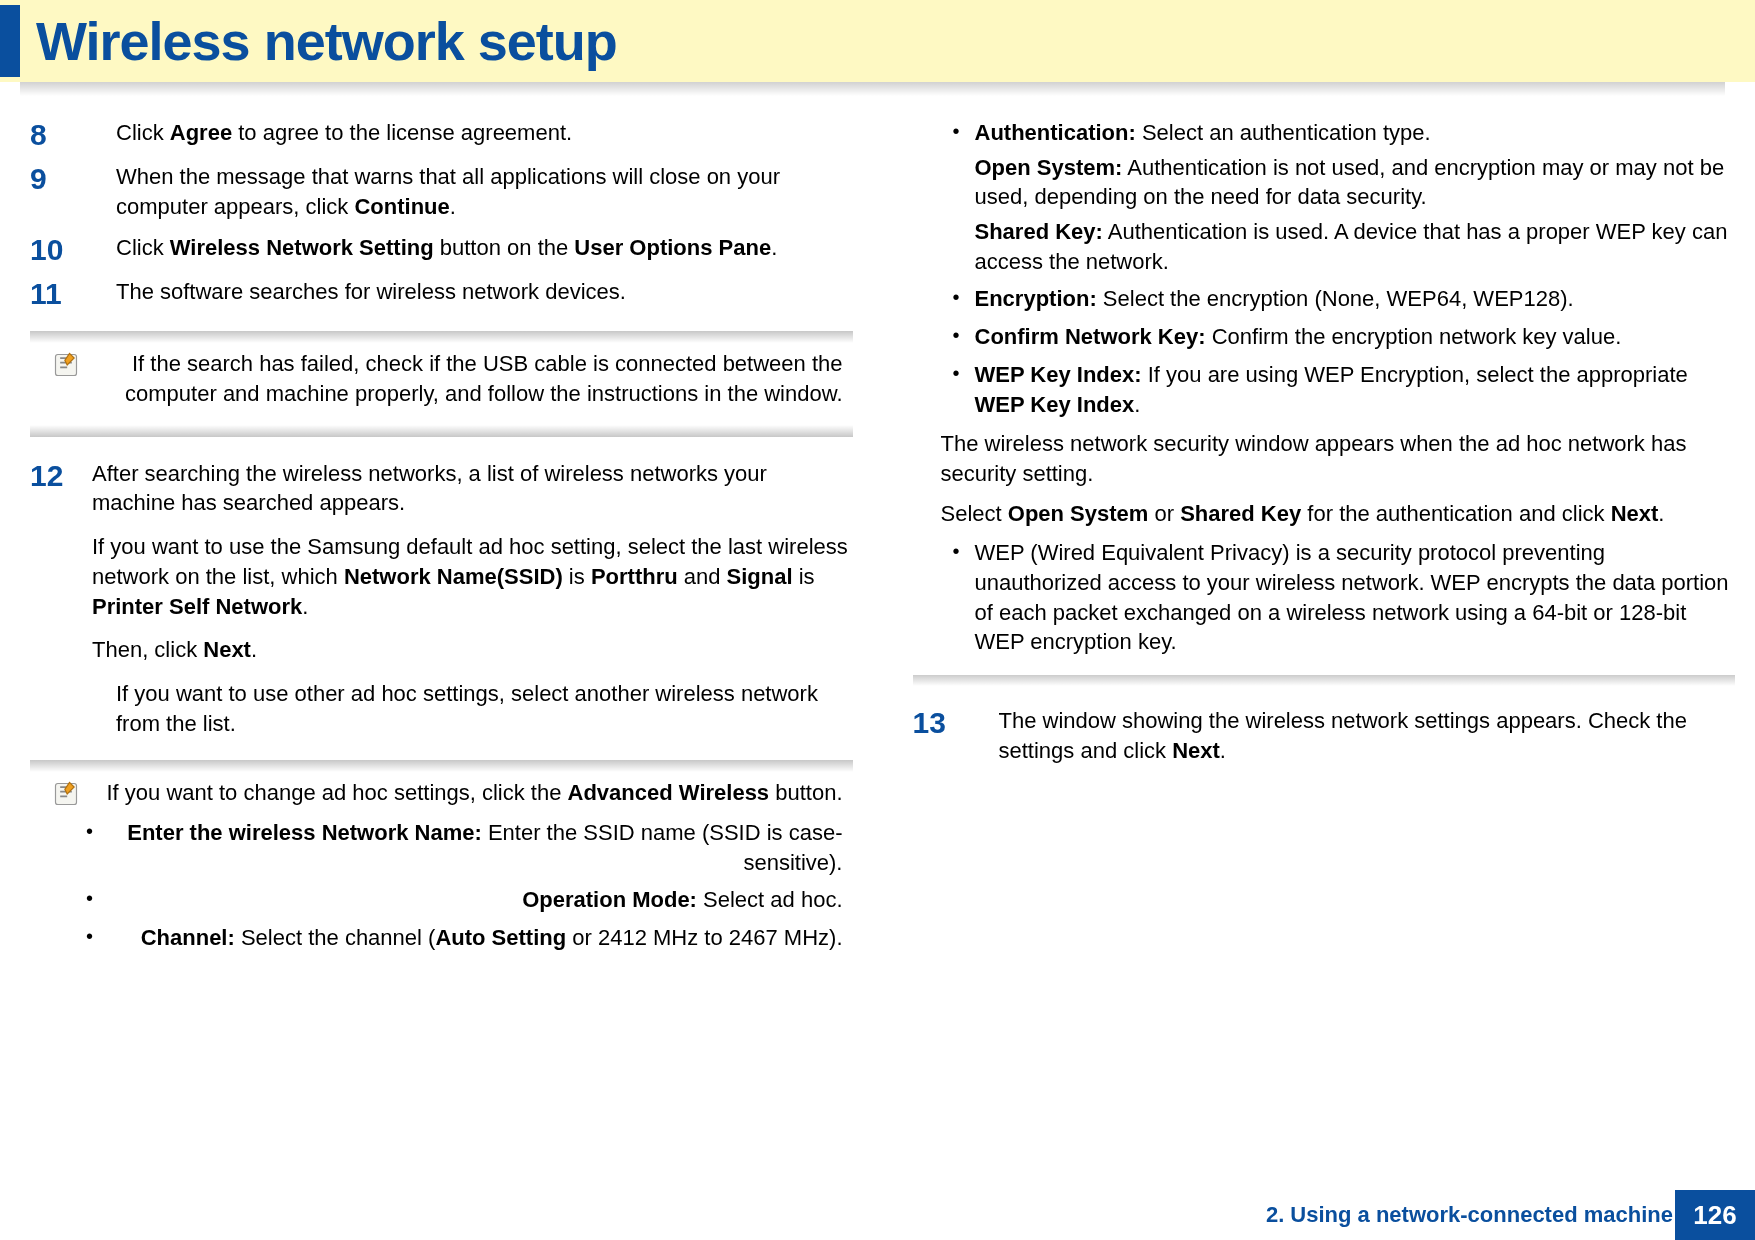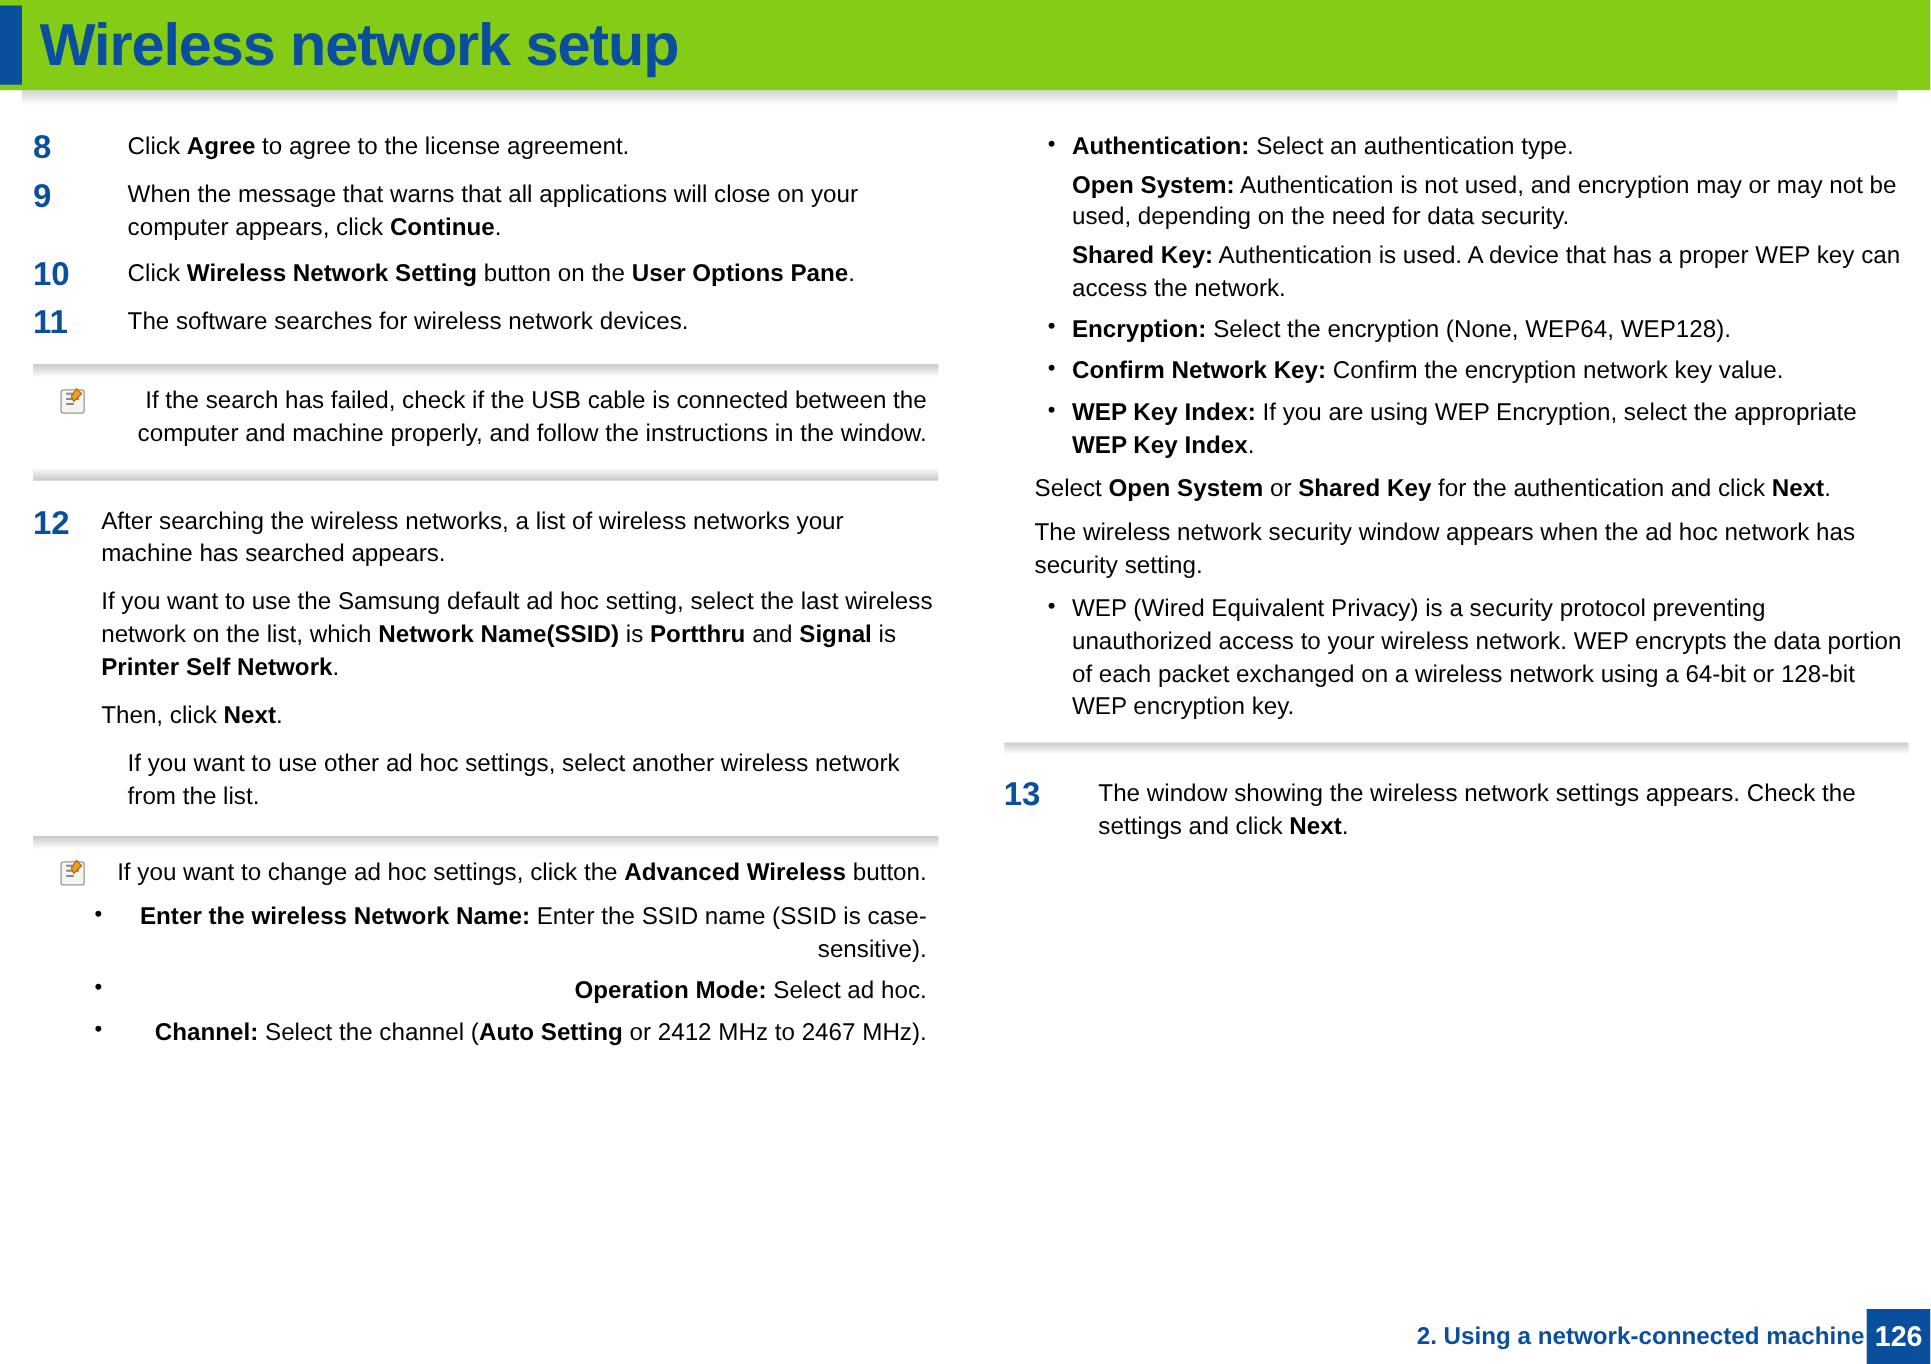--- a/index.html
+++ b/index.html
@@ -8,21 +8,21 @@
     height: 1240px;
     font-family: "Segoe UI", "Myriad Pro", Arial, sans-serif;
     background: #fff;
     color: #000;
     position: relative;
   }
   .page-header {
     display: flex;
     align-items: center;
     height: 82px;
-    background: #84cc16;
+    background: #fef9c3;
   }
   .header-block {
     width: 20px;
     height: 72px;
     background: #0a4f9e;
     margin-right: 16px;
   }
   .page-title {
     font-size: 54px;
     font-weight: 700;
@@ -127,21 +127,21 @@
     font-size: 22px;
     font-weight: 700;
     color: #0a4f9e;
     padding: 12px 2px 0 0;
   }
   .footer-page {
     background: #0a4f9e;
     color: #fff;
     font-size: 26px;
     font-weight: 700;
-    width: 58px;
+    width: 80px;
     display: flex;
     align-items: center;
     justify-content: center;
   }
   .col2-inner {
     padding-left: 28px;
   }
   .col2-bullets li { padding-left: 34px; }
   .col2-bullets li::before { left: 12px; }
   .hr-fade {
@@ -252,25 +252,25 @@
         <li>
           <span class="bold">Authentication:</span><span> Select an authentication type.</span>
           <div class="def-sub"><span class="bold">Open System:</span><span> Authentication is not used, and encryption may or may not be used, depending on the need for data security.</span></div>
           <div class="def-sub"><span class="bold">Shared Key:</span><span> Authentication is used. A device that has a proper WEP key can access the network.</span></div>
         </li>
         <li><span class="bold">Encryption:</span><span> Select the encryption (None, WEP64, WEP128).</span></li>
         <li><span class="bold">Confirm Network Key:</span><span> Confirm the encryption network key value.</span></li>
         <li><span class="bold">WEP Key Index:</span><span> If you are using WEP Encryption, select the appropriate </span><span class="bold">WEP Key Index</span><span>.</span></li>
       </ul>
 
+      <p class="sub-para indent-block">The wireless network security window appears when the ad hoc network has security setting.</p>
+
       <p class="sub-para indent-block">
         <span>Select </span><span class="bold">Open System</span><span> or </span><span class="bold">Shared Key</span><span> for the authentication and click </span><span class="bold">Next</span><span>.</span>
       </p>
-
-      <p class="sub-para indent-block">The wireless network security window appears when the ad hoc network has security setting.</p>
 
       <ul class="bullet-list col2-bullets">
         <li>WEP (Wired Equivalent Privacy) is a security protocol preventing unauthorized access to your wireless network. WEP encrypts the data portion of each packet exchanged on a wireless network using a 64-bit or 128-bit WEP encryption key.</li>
       </ul>
     </div>
 
     <div class="hr-fade"></div>
 
     <div class="step">
       <div class="step-num">13</div>

